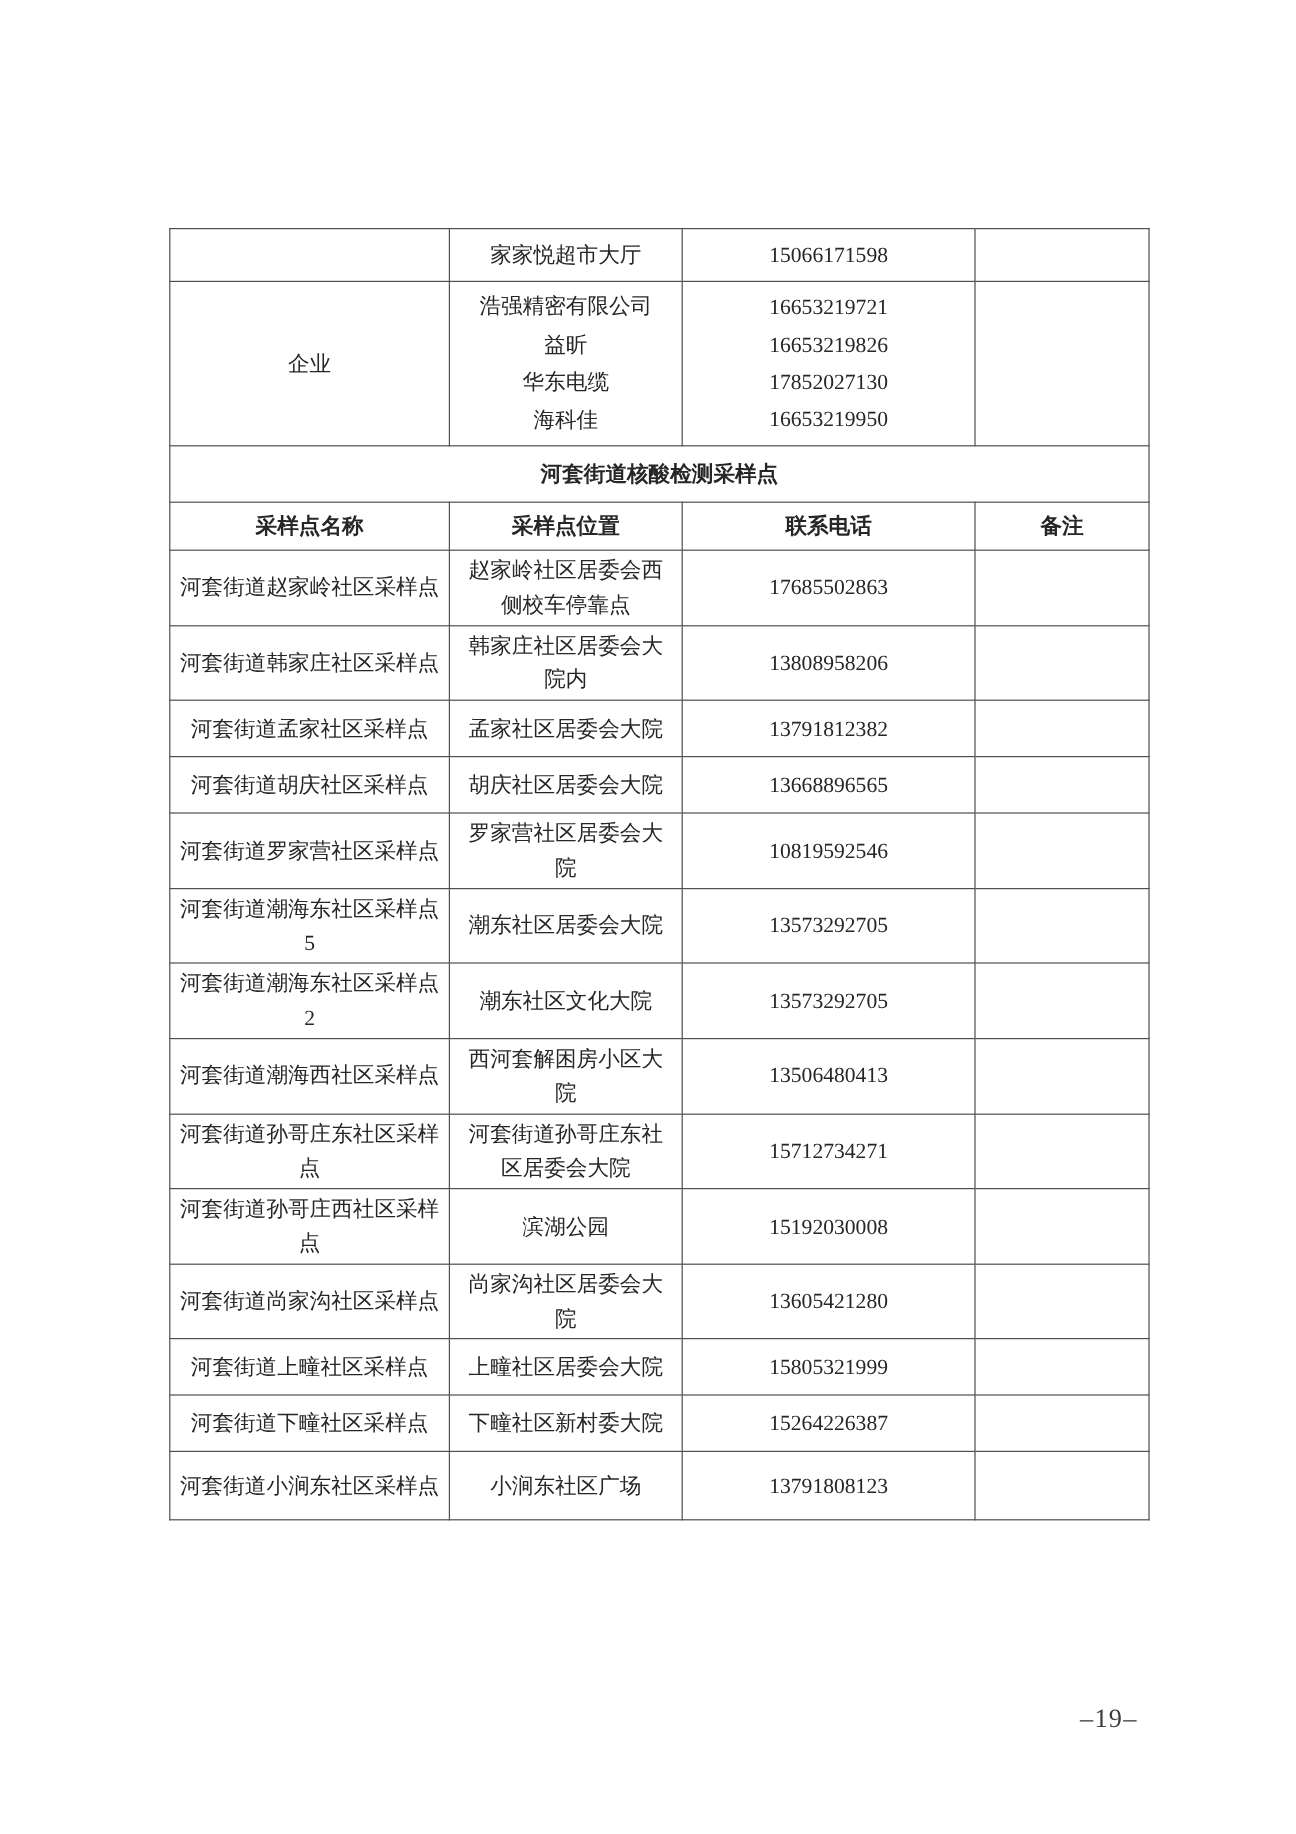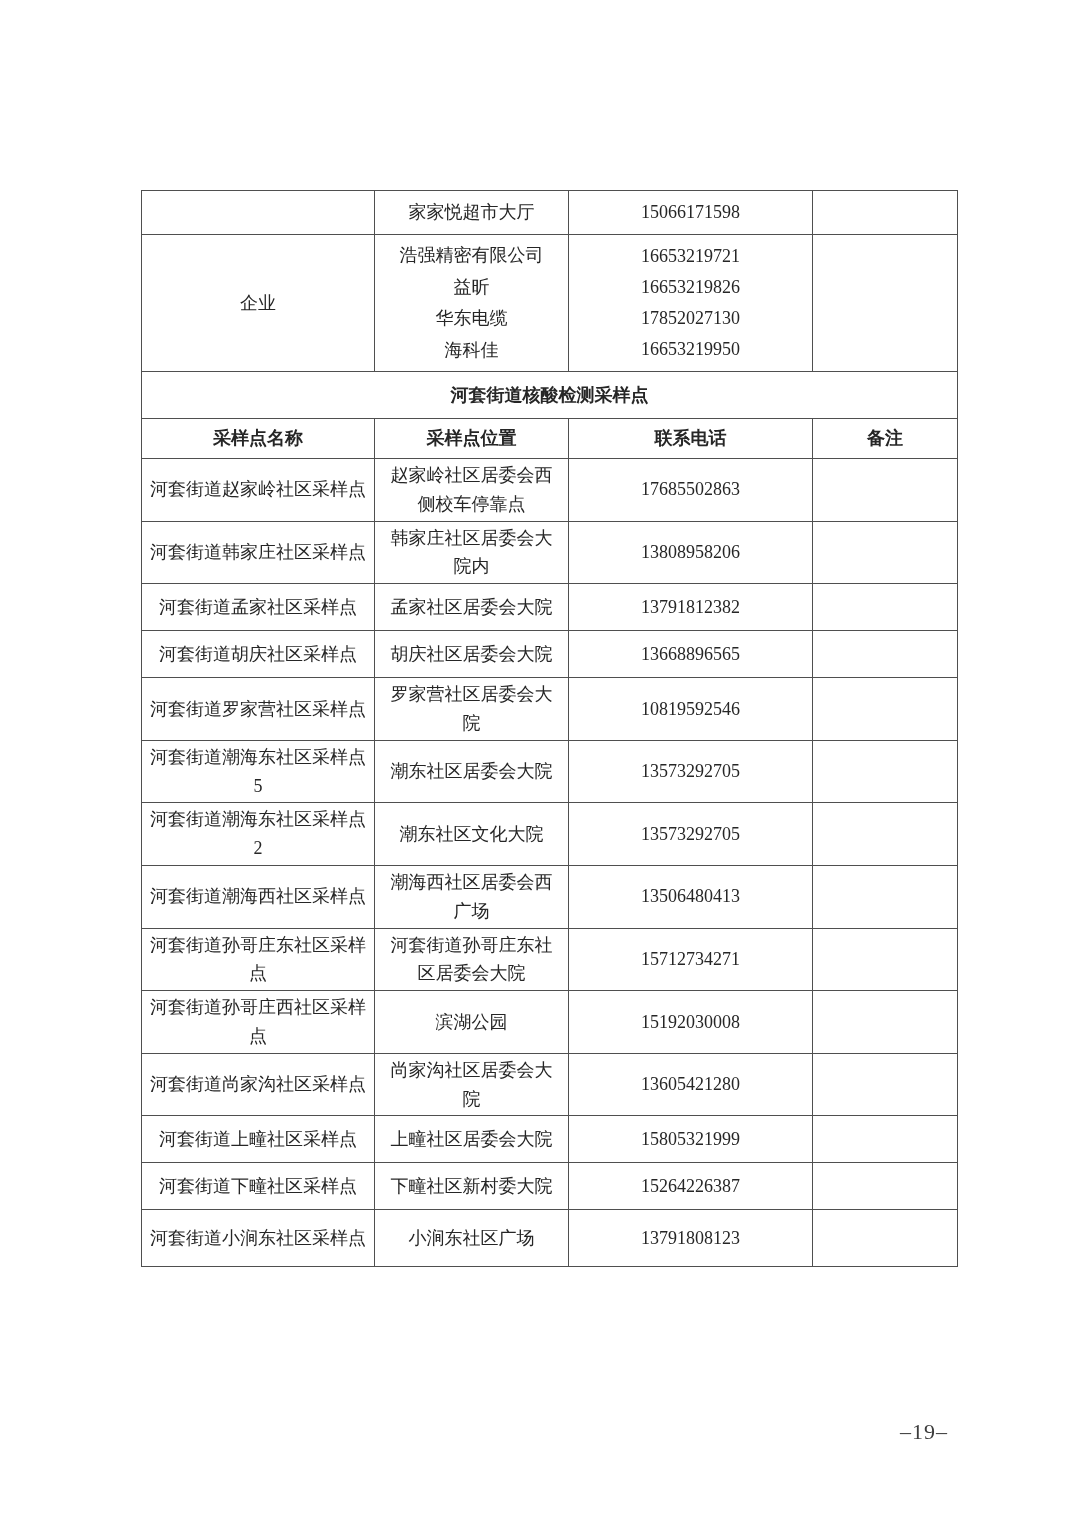--- a/index.html
+++ b/index.html
@@ -144,21 +144,21 @@
       <td></td>
     </tr>
     <tr class="data-row">
       <td>河套街道潮海东社区采样点 2</td>
       <td>潮东社区文化大院</td>
       <td>13573292705</td>
       <td></td>
     </tr>
     <tr class="data-row">
       <td>河套街道潮海西社区采样点</td>
-      <td>潮海西社区居委会西广场</td>
+      <td>西河套解困房小区大院</td>
       <td>13506480413</td>
       <td></td>
     </tr>
     <tr class="data-row">
       <td>河套街道孙哥庄东社区采样点</td>
       <td>河套街道孙哥庄东社区居委会大院</td>
       <td>15712734271</td>
       <td></td>
     </tr>
     <tr class="data-row">

